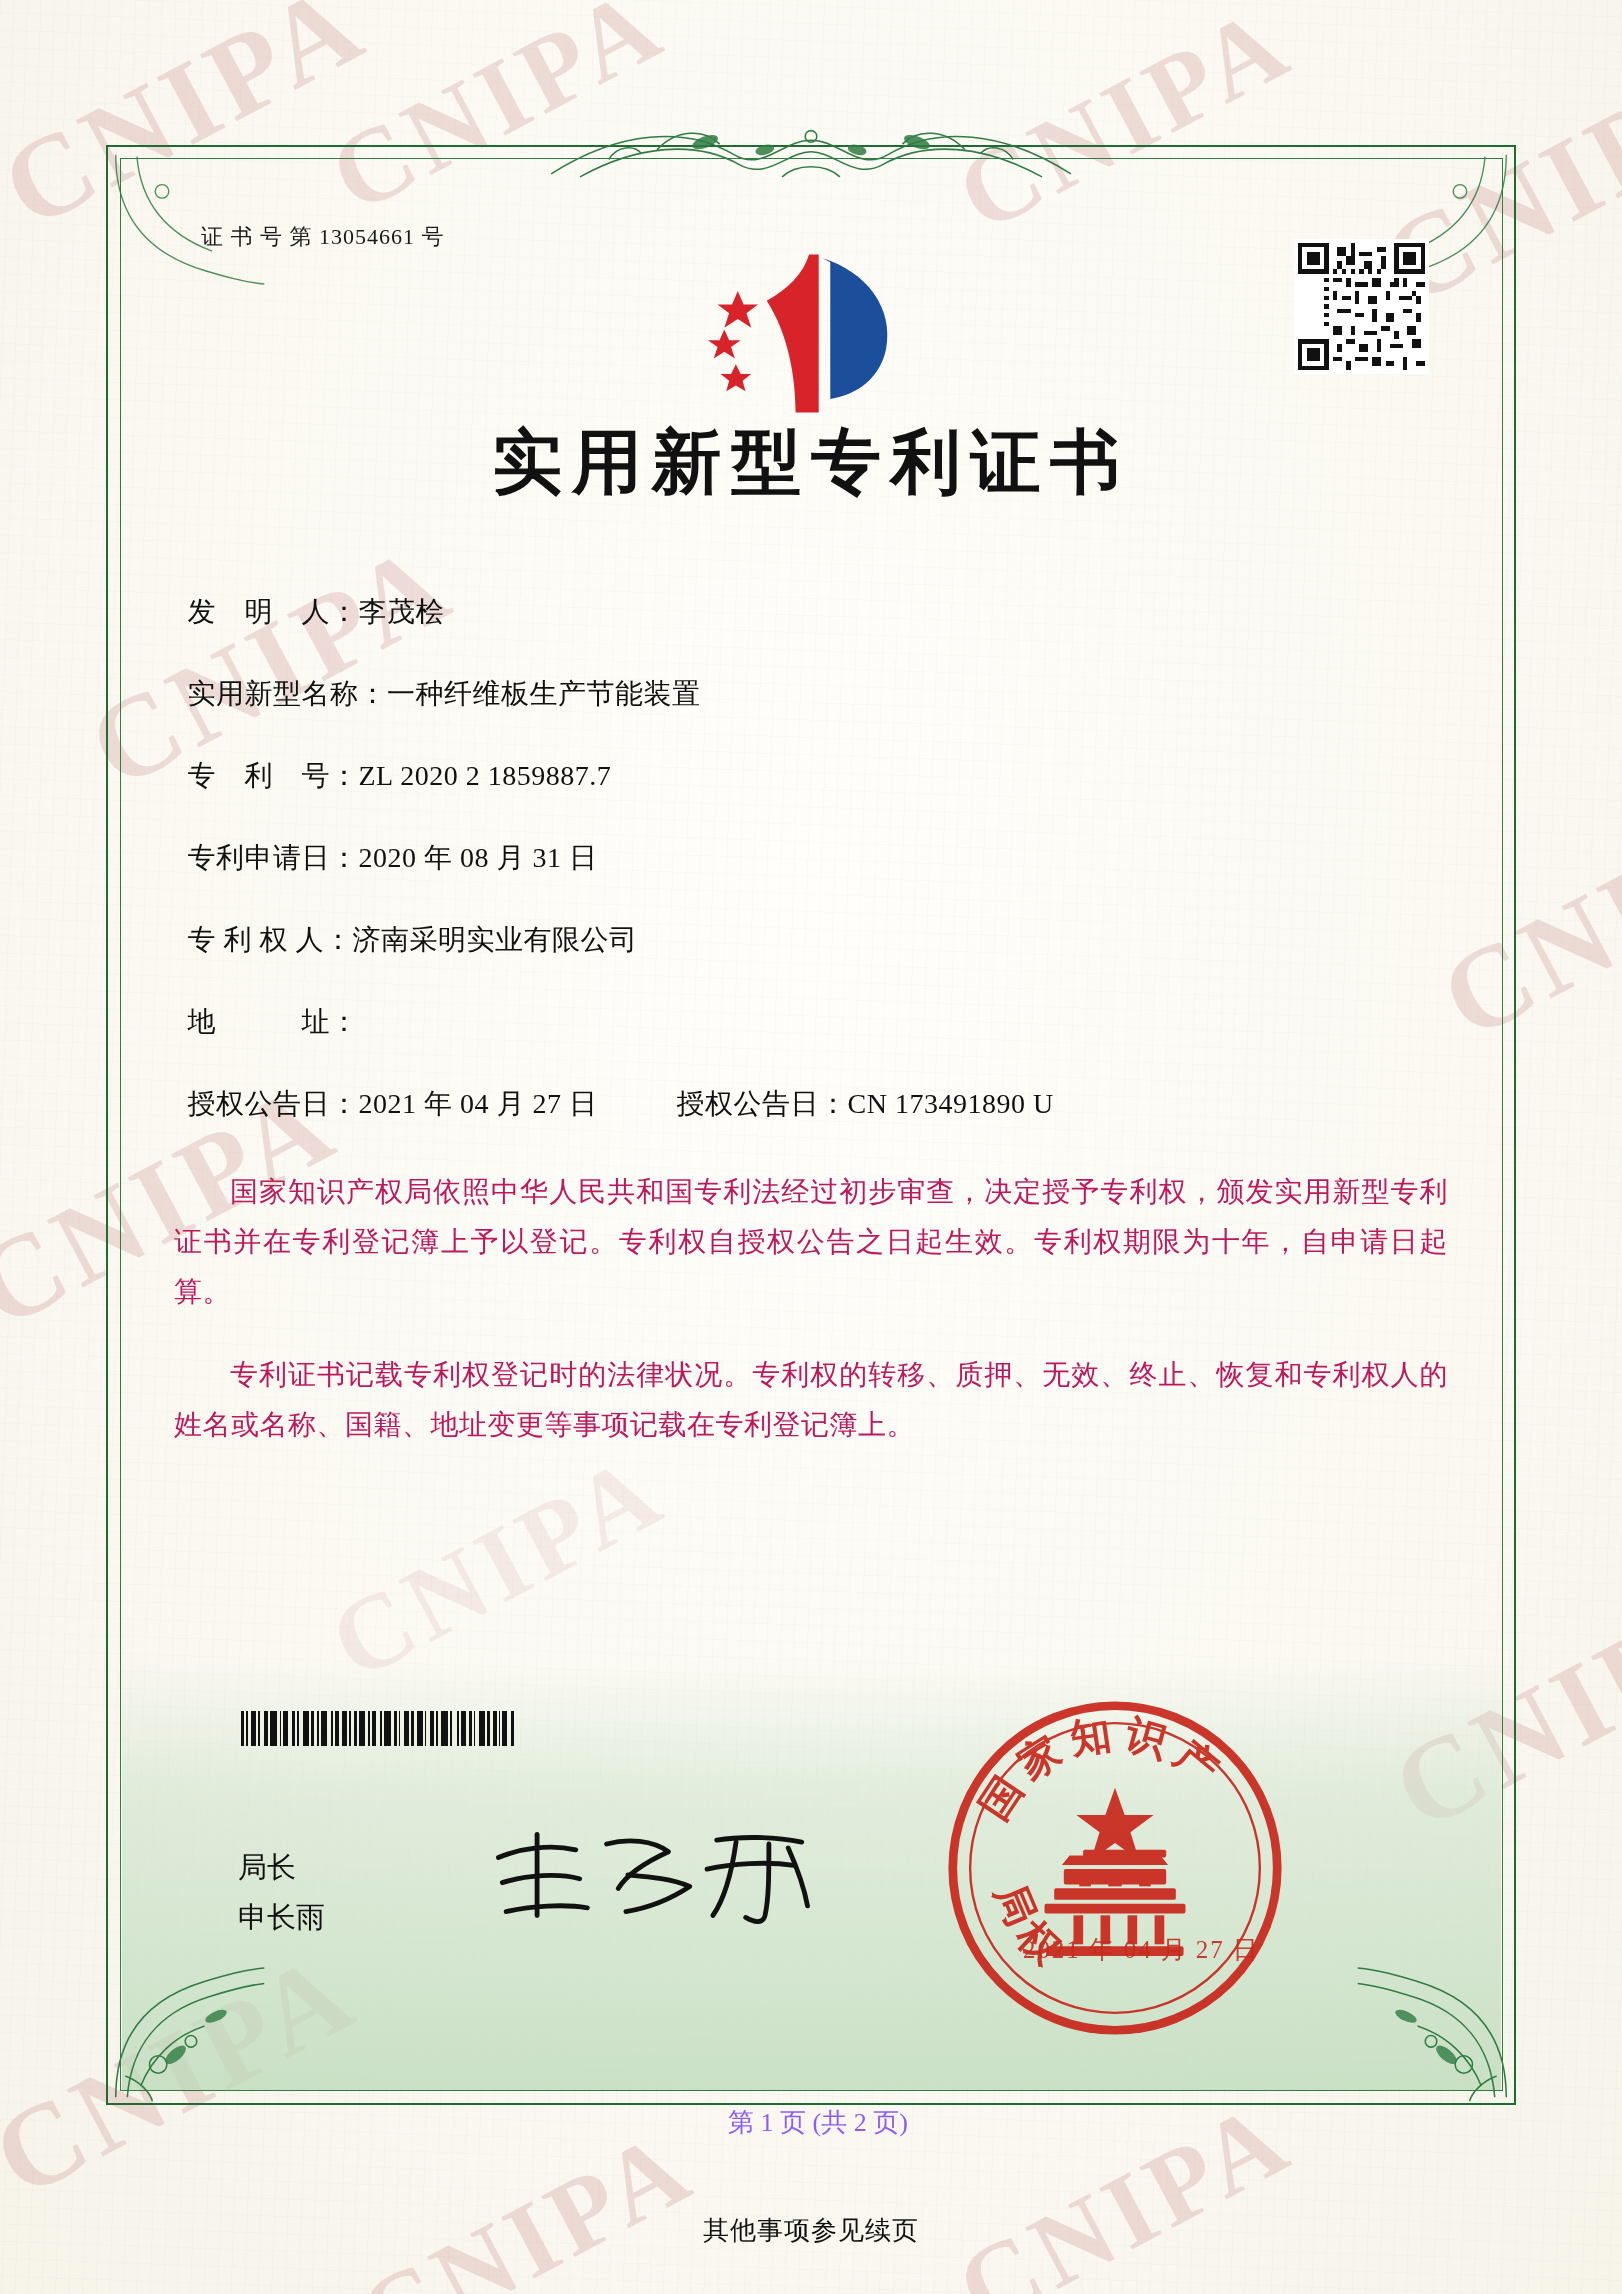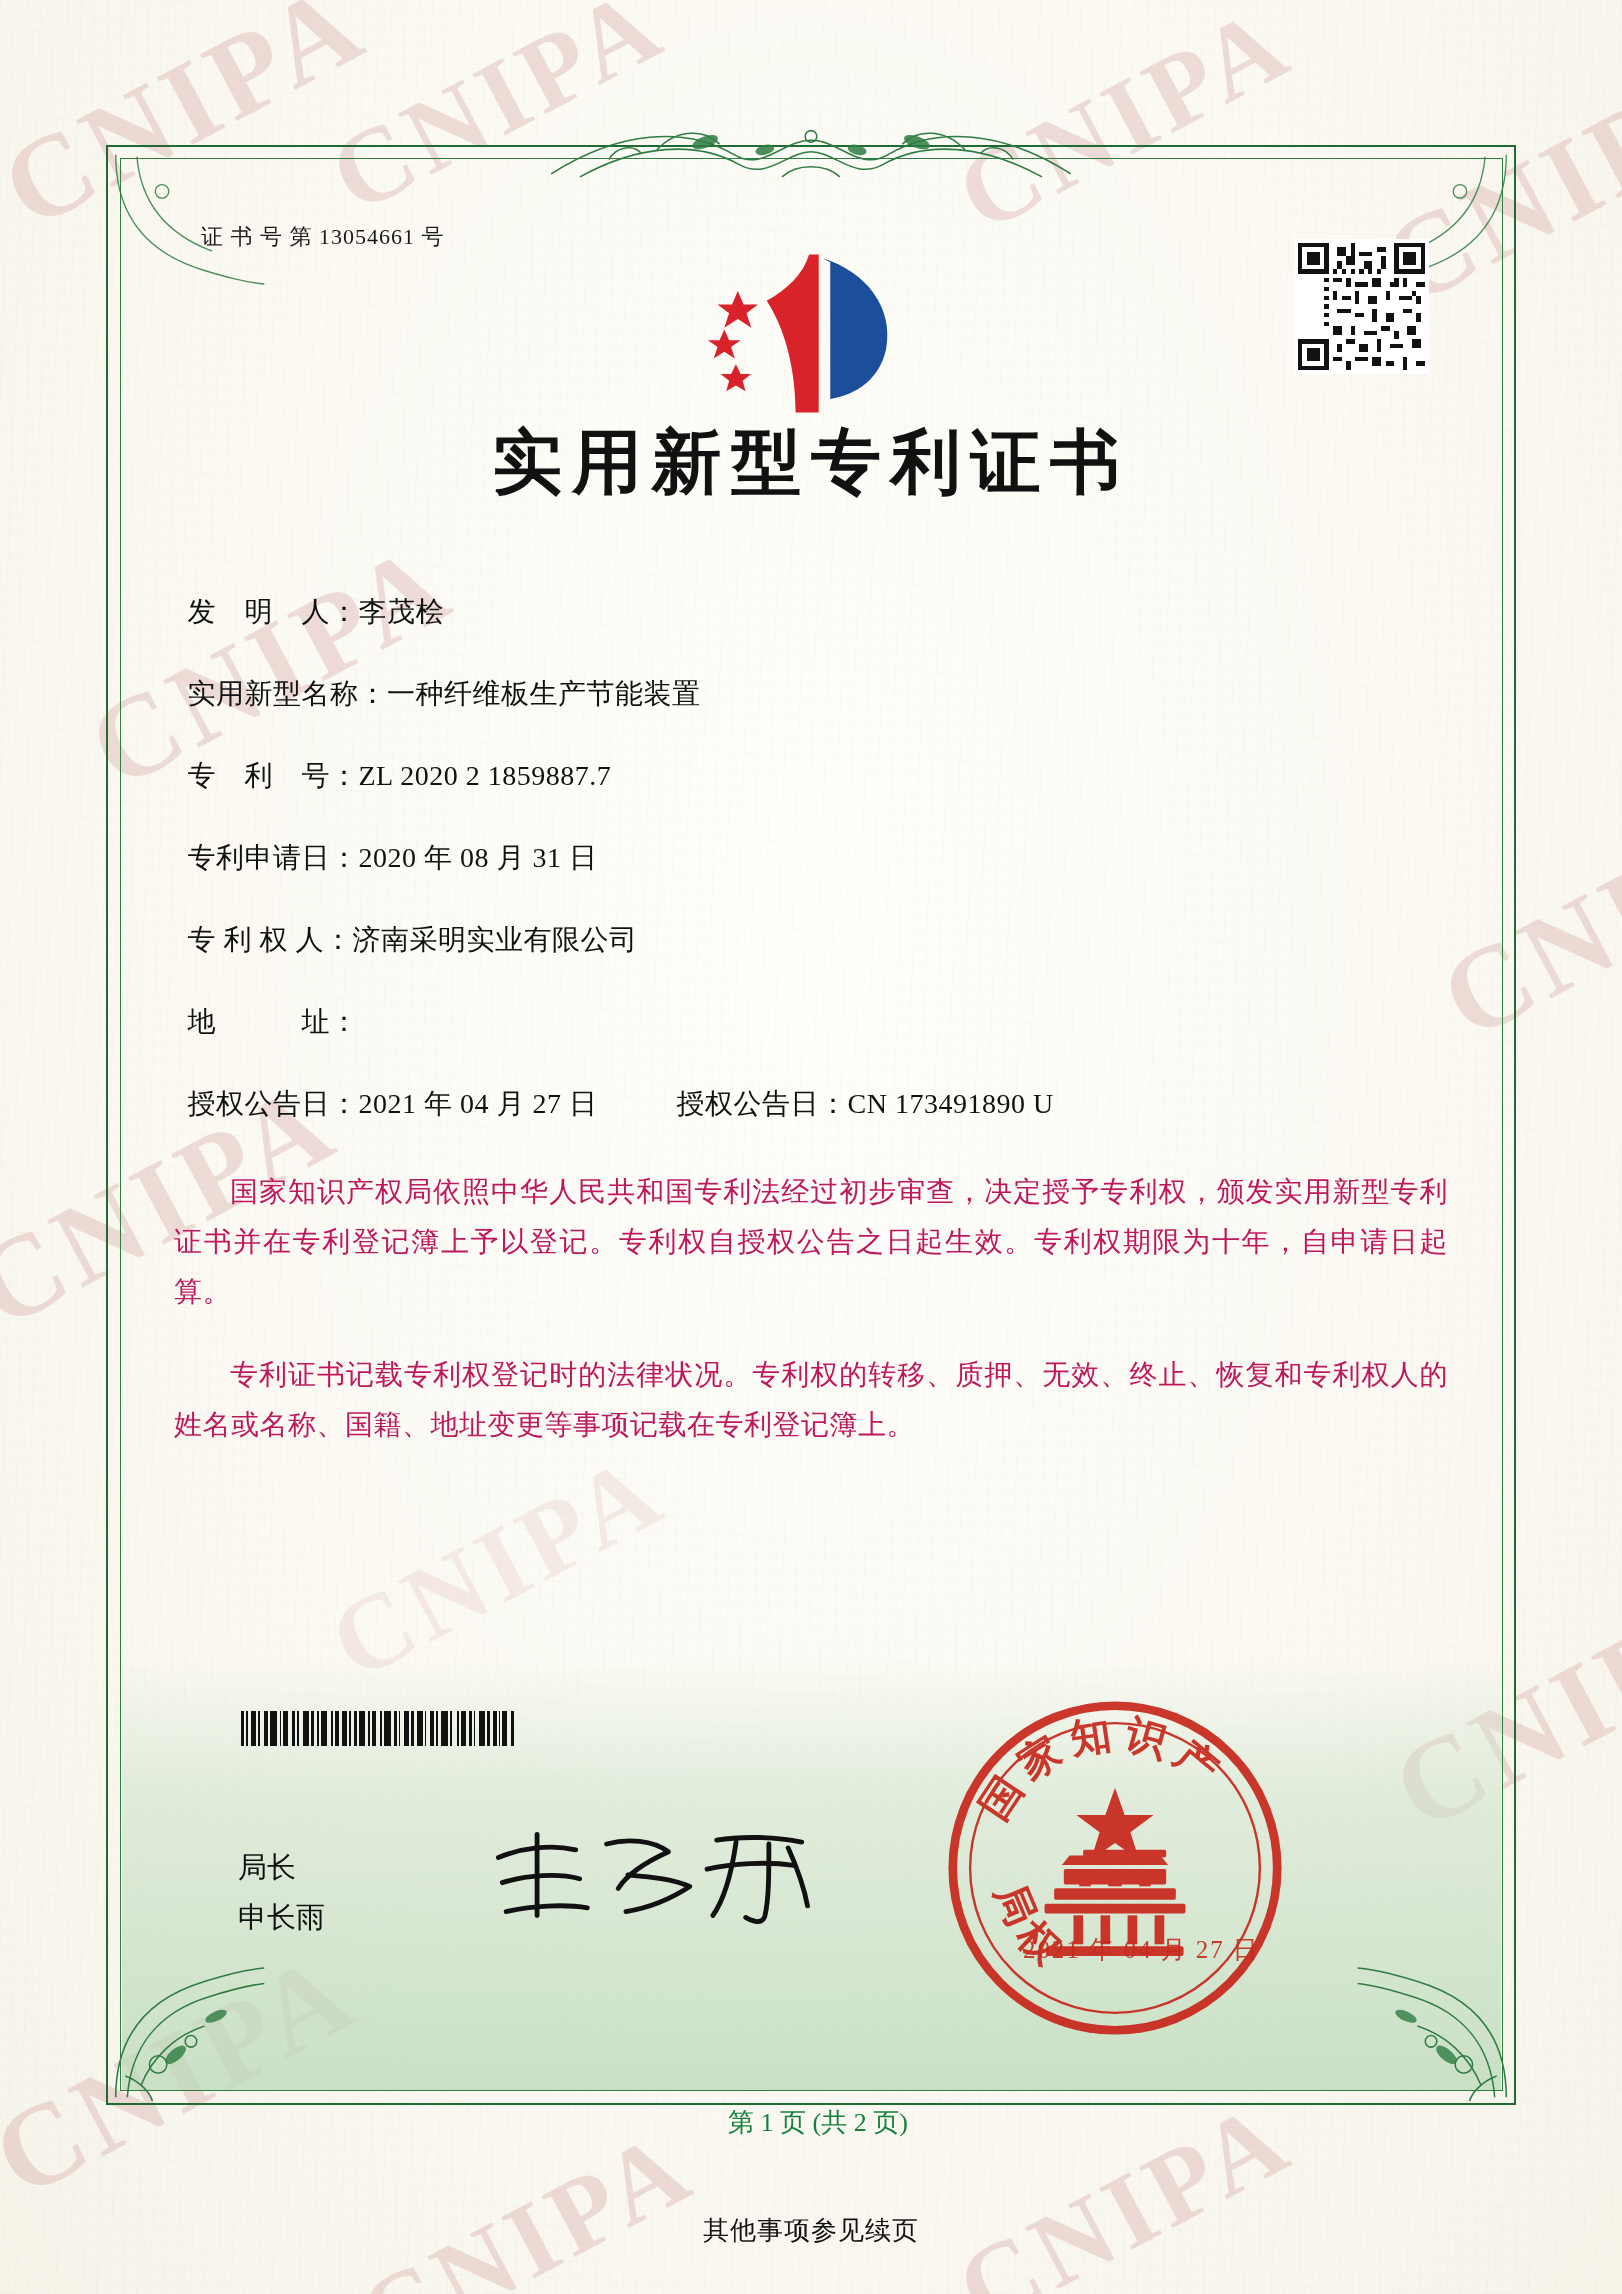--- a/index.html
+++ b/index.html
@@ -235,21 +235,21 @@
     white-space: nowrap;
   }
 
   .page-num {
     position: absolute;
     left: 14px;
     right: 0;
     top: 2105px;
     text-align: center;
     font-size: 26px;
-    color: #15803d;
+    color: #8b5cf6;
   }
   .footer-note {
     position: absolute;
     left: 0;
     right: 0;
     top: 2213px;
     text-align: center;
     font-size: 26px;
     color: #111;
     letter-spacing: 1px;

